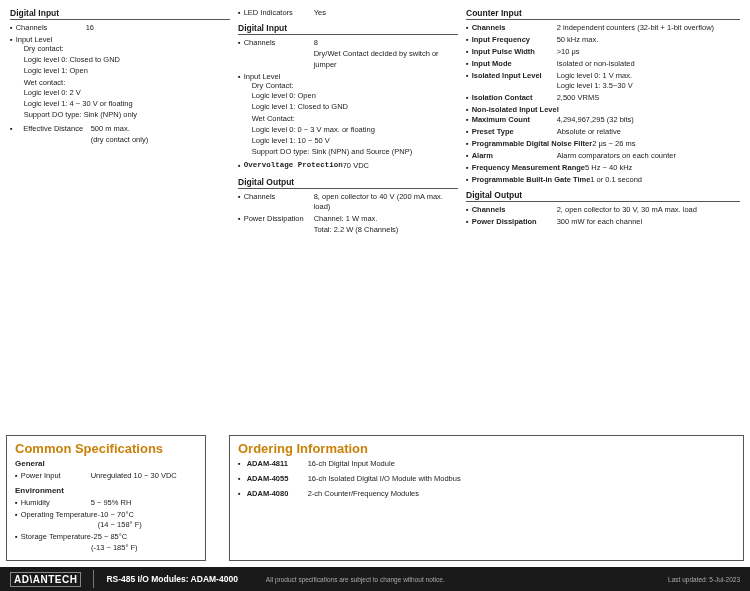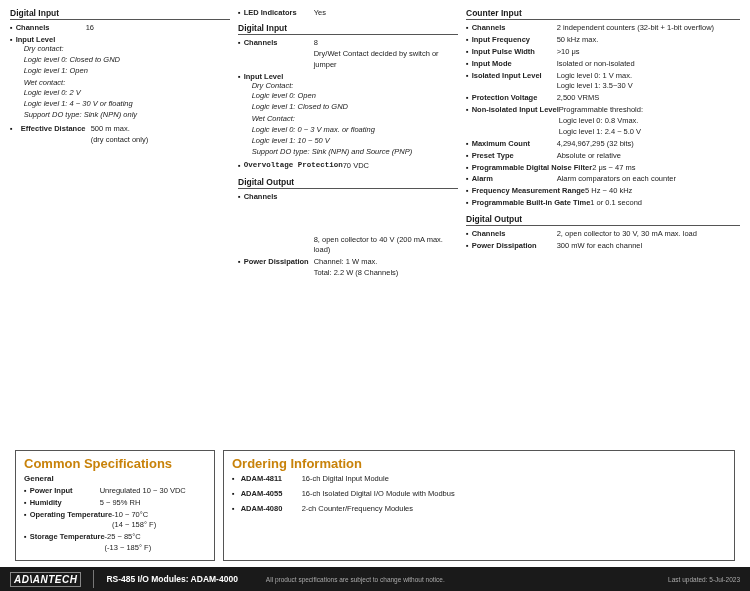--- a/index.html
+++ b/index.html
@@ -42,37 +42,37 @@
       margin-bottom: 1px;
     }
     .bullet {
       color: #1a1a1a;
       font-weight: bold;
       margin-right: 3px;
       margin-top: 0;
       flex-shrink: 0;
     }
     .spec-label {
-      font-weight: bold;
+      font-weight: normal;
       min-width: 70px;
       flex-shrink: 0;
     }
     .spec-label-wide {
       font-weight: bold;
       min-width: 85px;
       flex-shrink: 0;
     }
     .spec-value { color: #222; line-height: 1.45; }
-    .indent { padding-left: 8px; margin-bottom: 1px; line-height: 1.45; font-style: italic; }
+    .indent { padding-left: 8px; margin-bottom: 1px; line-height: 1.45; }
 
     
     .bottom-row {
       display: flex;
-      padding: 6px 15px;
-      gap: 8px;
+      padding: 6px 6px;
+      gap: 23px;
     }
     .box-section {
       border: 1.5px solid #555;
       padding: 5px 8px;
     }
     .box-title {
       font-size: 13px;
       font-weight: bold;
       color: #c8820a;
       margin-bottom: 3px;
@@ -98,21 +98,20 @@
       display: flex;
       align-items: center;
       padding: 3px 10px;
       gap: 8px;
       margin-top: auto;
     }
     .footer-brand {
       display: flex;
       align-items: flex-start;
       gap: 2px;
-      font-style: italic;
     }
     .footer-divider {
       width: 1px;
       height: 18px;
       background: #777;
       margin: 0 4px;
     }
     .footer-text {
       color: #fff;
       font-size: 8.5px;
@@ -215,21 +214,21 @@
           <span class="spec-value">70 VDC</span>
         </div>
 
       </div>
 
       <div class="section-title" style="margin-top:4px;">Digital Output</div>
       <div class="spec-group">
         <div class="spec-item">
           <span class="bullet">▪</span>
           <span class="spec-label">Channels</span>
-          <span class="spec-value" style="white-space:pre-line;margin-top:43px;">8, open collector to 40 V (200 mA max. load)</span>
+          <span class="spec-value" style="white-space:pre-line;">8, open collector to 40 V (200 mA max. load)</span>
         </div>
         <div class="spec-item">
           <span class="bullet">▪</span>
           <span class="spec-label">Power Dissipation</span>
           <span class="spec-value" style="white-space:pre-line;">Channel: 1 W max.
 Total: 2.2 W (8 Channels)</span>
         </div>
       </div>
 
     </div>
@@ -265,48 +264,45 @@
 
         <div class="spec-item">
           <span class="bullet">▪</span>
           <span class="spec-label-wide">Isolated Input Level</span>
           <span class="spec-value" style="white-space:pre-line;">Logic level 0: 1 V max.
 Logic level 1: 3.5~30 V</span>
         </div>
 
         <div class="spec-item">
           <span class="bullet">▪</span>
-          <span class="spec-label-wide">Protection Voltage</span>
+          <span class="spec-label-wide">Isolation Contact</span>
           <span class="spec-value">2,500 VRMS</span>
         </div>
 
         <div class="spec-item">
           <span class="bullet">▪</span>
           <span class="spec-label-wide">Non-isolated Input Level</span>
-          <span class="spec-value" style="white-space:pre-line;">Programmable threshold:
-Logic level 0: 0.8 Vmax.
-Logic level 1: 2.4 ~ 5.0 V</span>
         </div>
 
         <div class="spec-item">
           <span class="bullet">▪</span>
           <span class="spec-label-wide">Maximum Count</span>
           <span class="spec-value">4,294,967,295 (32 bits)</span>
         </div>
 
         <div class="spec-item">
           <span class="bullet">▪</span>
           <span class="spec-label-wide">Preset Type</span>
           <span class="spec-value">Absolute or relative</span>
         </div>
 
         <div class="spec-item">
           <span class="bullet">▪</span>
           <span class="spec-label-wide">Programmable Digital Noise Filter</span>
-          <span class="spec-value">2 μs ~ 47 ms</span>
+          <span class="spec-value">2 μs ~ 26 ms</span>
         </div>
 
         <div class="spec-item">
           <span class="bullet">▪</span>
           <span class="spec-label-wide">Alarm</span>
           <span class="spec-value">Alarm comparators on each counter</span>
         </div>
 
         <div class="spec-item">
           <span class="bullet">▪</span>
@@ -344,20 +340,21 @@
     <div class="box-section common-specs">
       <div class="box-title">Common Specifications</div>
 
       <div class="section-title">General</div>
       <div class="spec-item">
         <span class="bullet">▪</span>
         <span class="spec-label">Power Input</span>
         <span class="spec-value">Unregulated 10 ~ 30 VDC</span>
       </div>
 
+      <div class="section-title" style="margin-top:4px;">Environment</div>
       <div class="spec-item">
         <span class="bullet">▪</span>
         <span class="spec-label">Humidity</span>
         <span class="spec-value">5 ~ 95% RH</span>
       </div>
       <div class="spec-item">
         <span class="bullet">▪</span>
         <span class="spec-label">Operating Temperature</span>
         <span class="spec-value" style="white-space:pre-line;">-10 ~ 70°C
 (14 ~ 158° F)</span>

